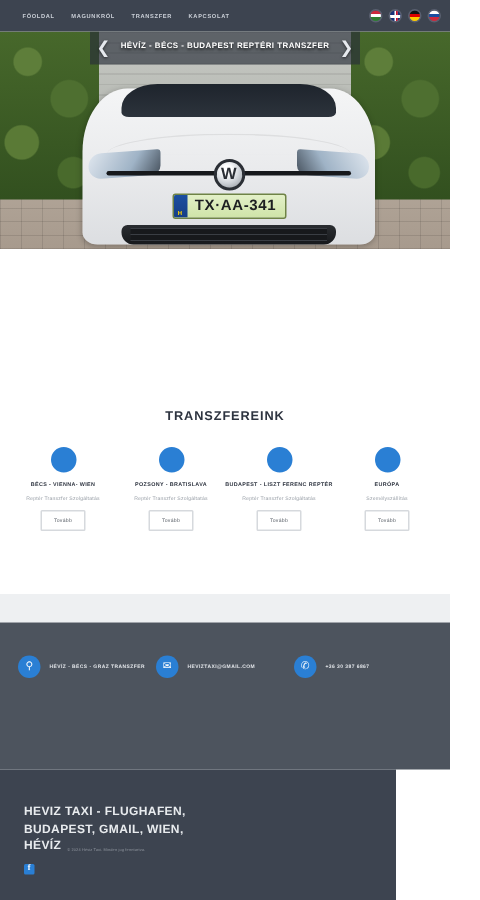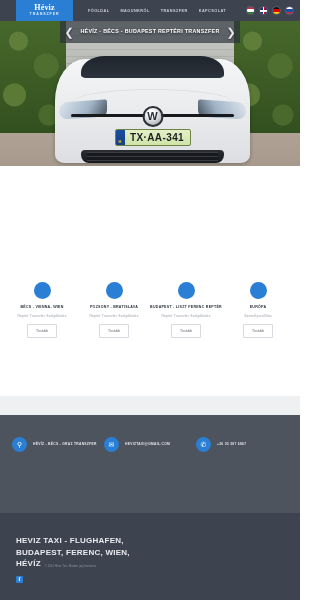--- a/index.html
+++ b/index.html
@@ -233,21 +233,21 @@
     color:#fff; font-size:7px; line-height:1;
   }
   .contact-text {
     margin-left:6px; color:#e2e5e9;
     font-size:3.3px; font-weight:bold; letter-spacing:.3px;
     line-height:5px;
   }
 
   
   .footer {
-    position:absolute; top:513px; left:0; width:300px; height:87px;
+    position:absolute; top:513px; left:0; width:264px; height:87px;
     background:#3d4450; padding:22px 0 0 16px;
   }
   .footer-title {
     color:#e8ebee; font-size:8px; font-weight:bold;
     letter-spacing:.25px; line-height:11.5px;
   }
   .footer-last { display:flex; align-items:flex-end; }
   .footer-copy {
     color:#8f959e; font-size:2.6px; margin-left:4px;
     margin-bottom:1.5px; letter-spacing:.1px;
@@ -257,24 +257,20 @@
     background:#2a7fd4; border-radius:1px; color:#fff;
     font-size:5.5px; font-weight:bold; line-height:7px;
     text-align:center; font-family:"Liberation Serif", serif;
     cursor:pointer;
   }
 </style>
 </head>
 <body>
 
 <div class="header">
-  <div class="logo-block">
-    <div class="logo-main">Héviz</div>
-    <div class="logo-sub">TRANSZFER</div>
-  </div>
   <nav class="nav">
     <span class="nav-item">FŐOLDAL</span>
     <span class="nav-item">MAGUNKRÓL</span>
     <span class="nav-item">TRANSZFER</span>
     <span class="nav-item">KAPCSOLAT</span>
   </nav>
   <div class="flags">
     <span class="flag flag-hu"></span>
     <span class="flag flag-uk">
         <i></i>
@@ -309,20 +305,21 @@
   <div class="slider-arrow arrow-prev">❮</div>
   <div class="slider-arrow arrow-next">❯</div>
   <div class="hero-caption">
     <div class="hero-caption-text">HÉVÍZ - BÉCS - BUDAPEST REPTÉRI TRANSZFER</div>
   </div>
 </div>
 
 <div class="white-gap"></div>
 
 <section class="transfers">
+  <h2 class="section-title">TRANSZFEREINK</h2>
   <div class="cards">
     <div class="card">
       <div class="card-dot"></div>
       <div class="card-title">BÉCS - VIENNA- WIEN</div>
       <div class="card-sub">Reptér Transzfer Szolgáltatás</div>
       <span class="card-btn">Tovább</span>
     </div>
     <div class="card">
       <div class="card-dot"></div>
       <div class="card-title">POZSONY - BRATISLAVA</div>
@@ -358,19 +355,19 @@
     </div>
     <div class="contact-item">
       <span class="contact-icon">✆</span>
       <span class="contact-text">+36 30 387 6867</span>
     </div>
   </div>
 </section>
 
 <footer class="footer">
   <div class="footer-title">HEVIZ TAXI - FLUGHAFEN,</div>
-  <div class="footer-title">BUDAPEST, FERENC, WIEN,</div>
+  <div class="footer-title">BUDAPEST, GMAIL, WIEN,</div>
   <div class="footer-last">
     <span class="footer-title">HÉVÍZ</span>
     <span class="footer-copy">© 2024 Héviz Taxi. Minden jog fenntartva.</span>
   </div>
   <div class="fb-icon">f</div>
 </footer>
 
 </body></html>

